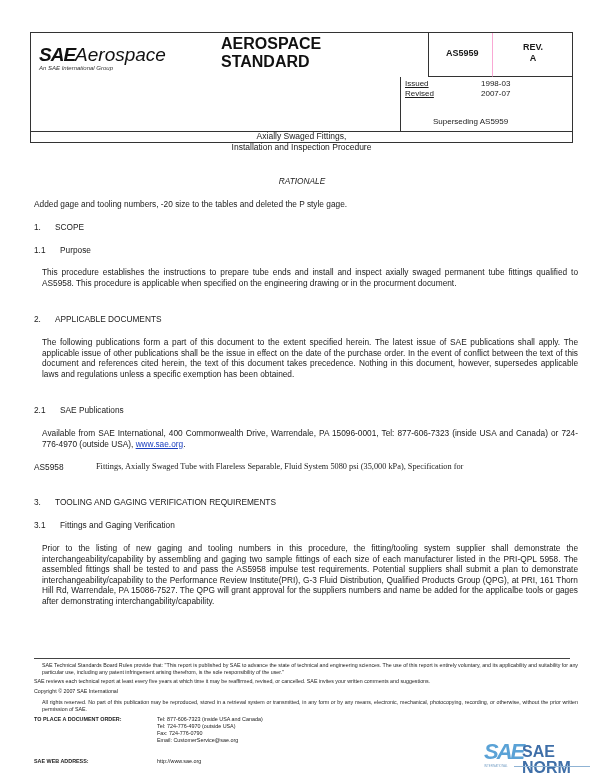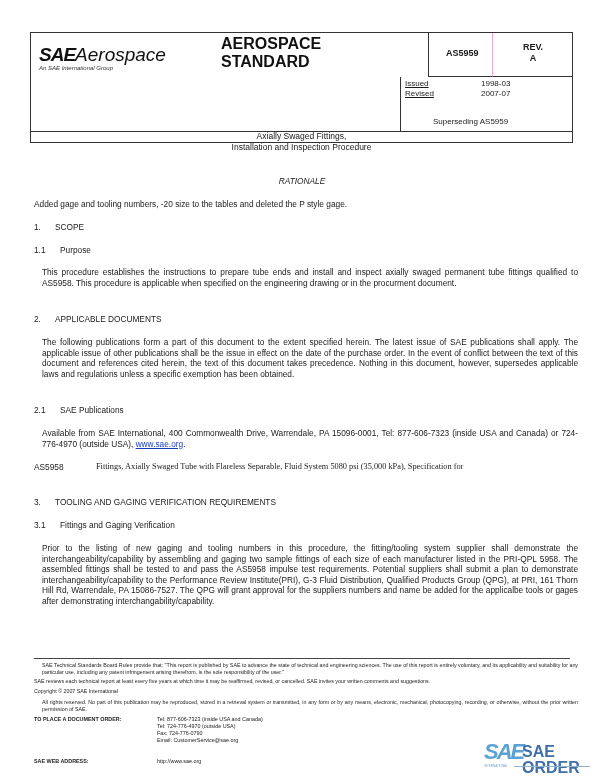--- a/index.html
+++ b/index.html
@@ -126,16 +126,16 @@
   <div>Tel: 877-606-7323 (inside USA and Canada)</div>
   <div>Tel: 724-776-4970 (outside USA)</div>
   <div>Fax: 724-776-0790</div>
   <div>Email: CustomerService@sae.org</div>
 </div>
 <div class="order-lbl" style="top:758px">SAE WEB ADDRESS:</div>
 <div class="order-val" style="top:758px">http://www.sae.org</div>
 
 <div class="norm-logo">
   <span class="norm-sae">SAE</span>
-  <span class="norm-txt">SAE ORDER</span>
+  <span class="norm-txt">SAE NORM</span>
   <span class="norm-small">INTERNATIONAL</span>
   <span class="norm-line"></span>
 </div>
 
 </body></html>

